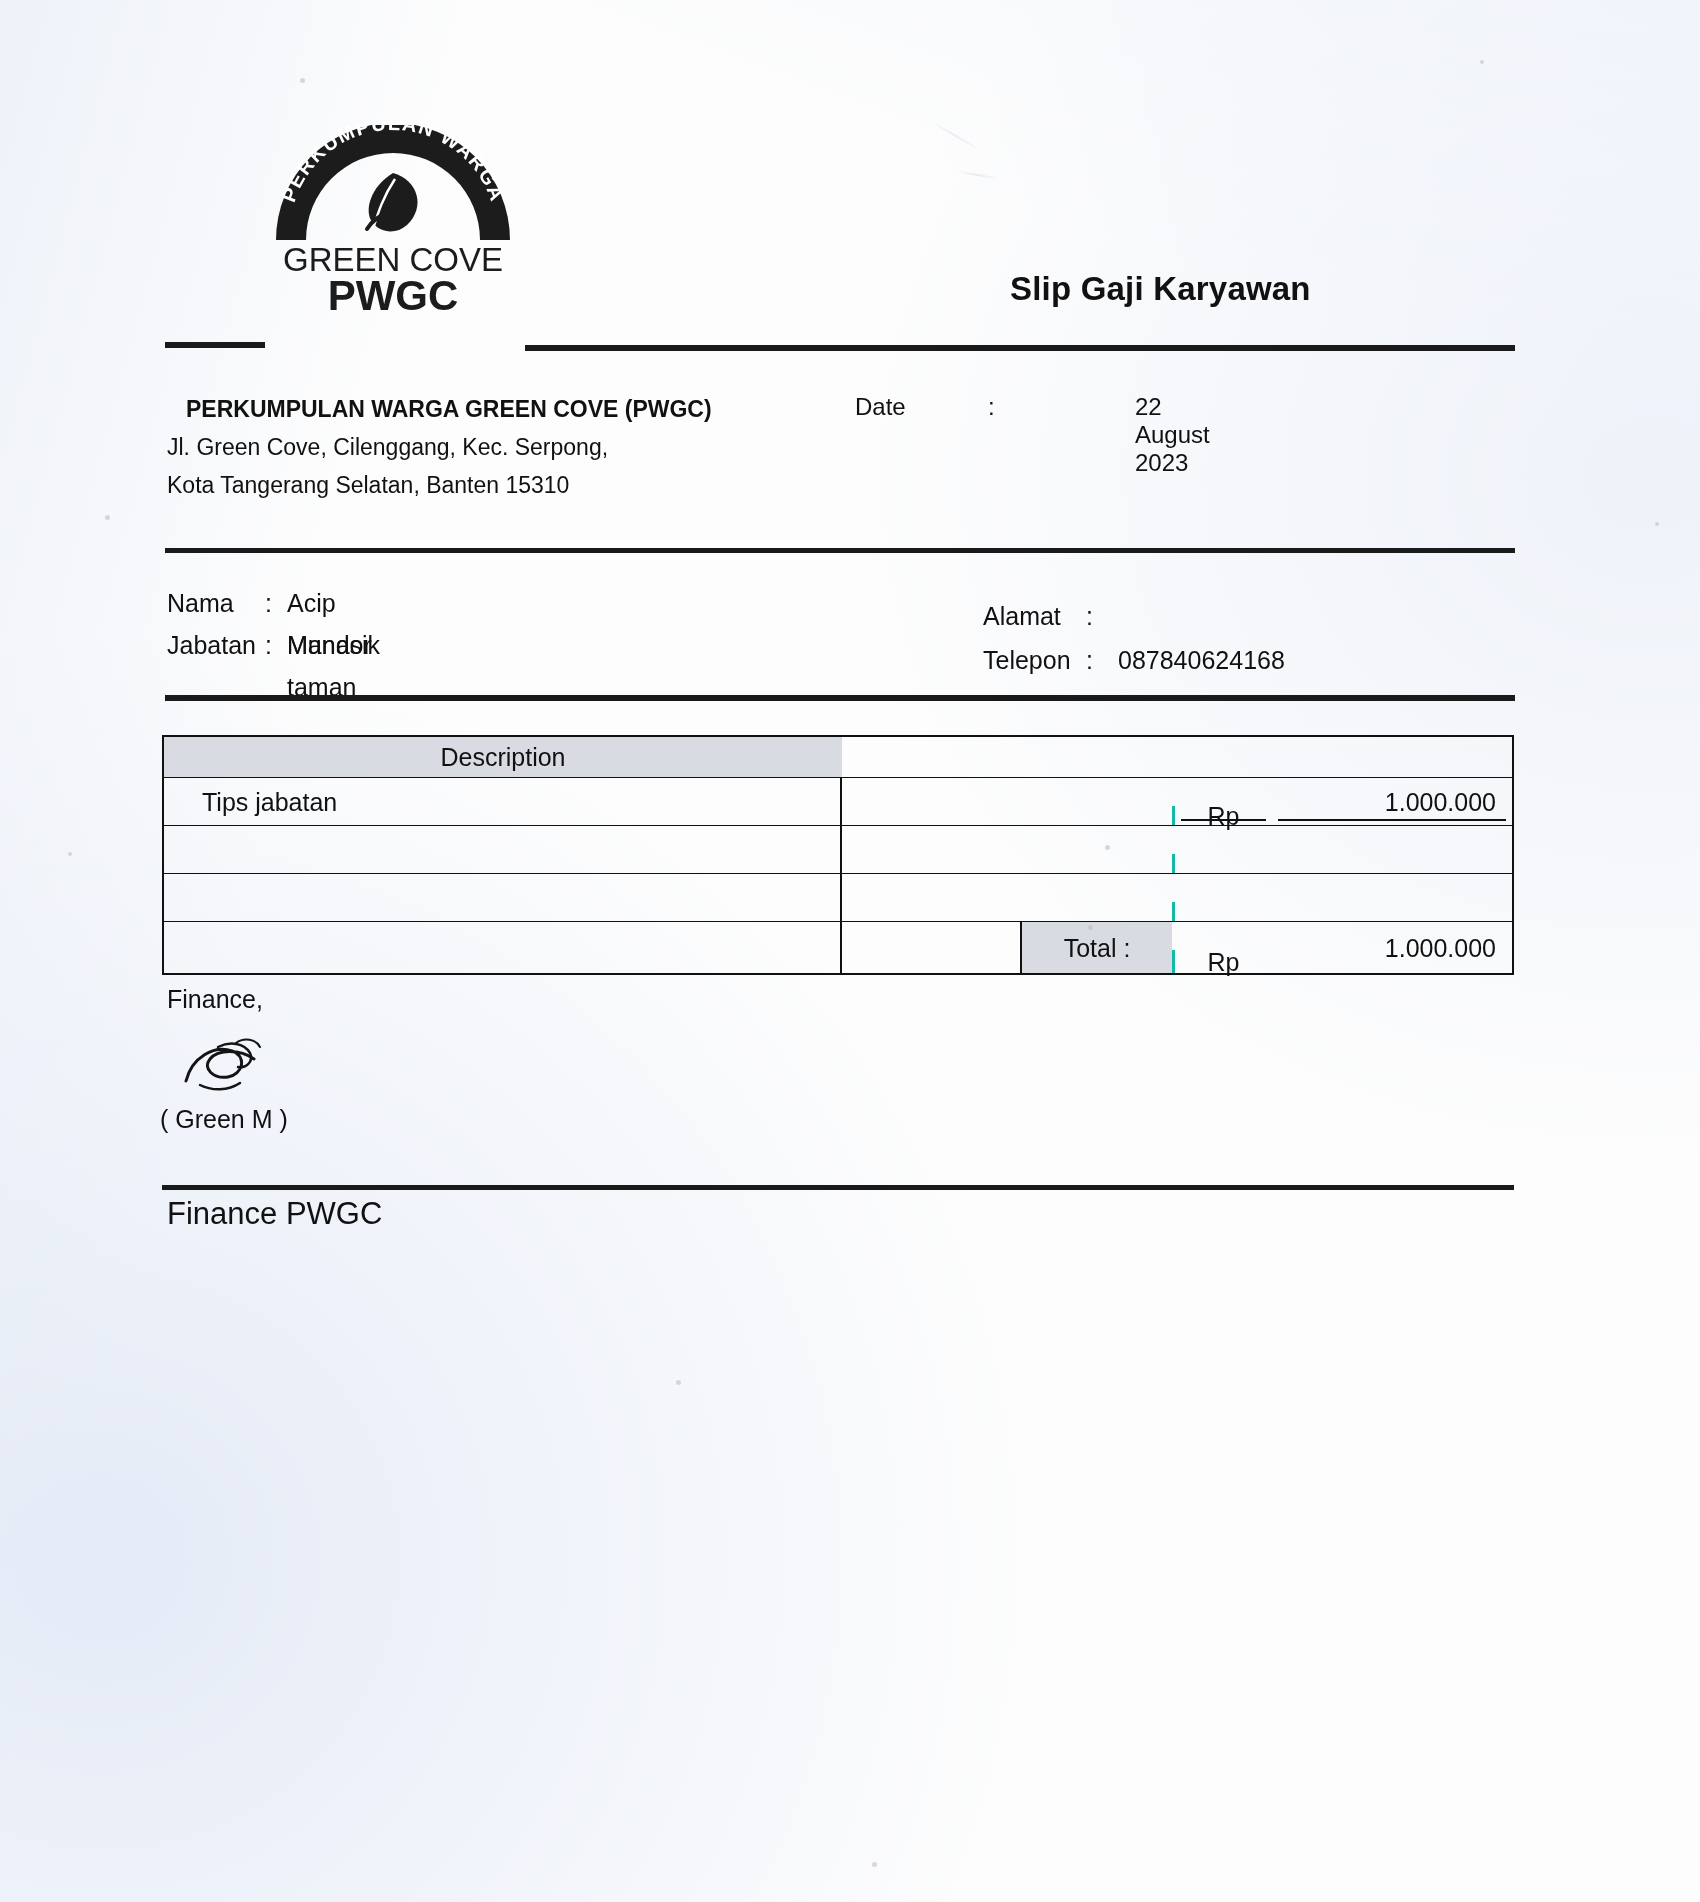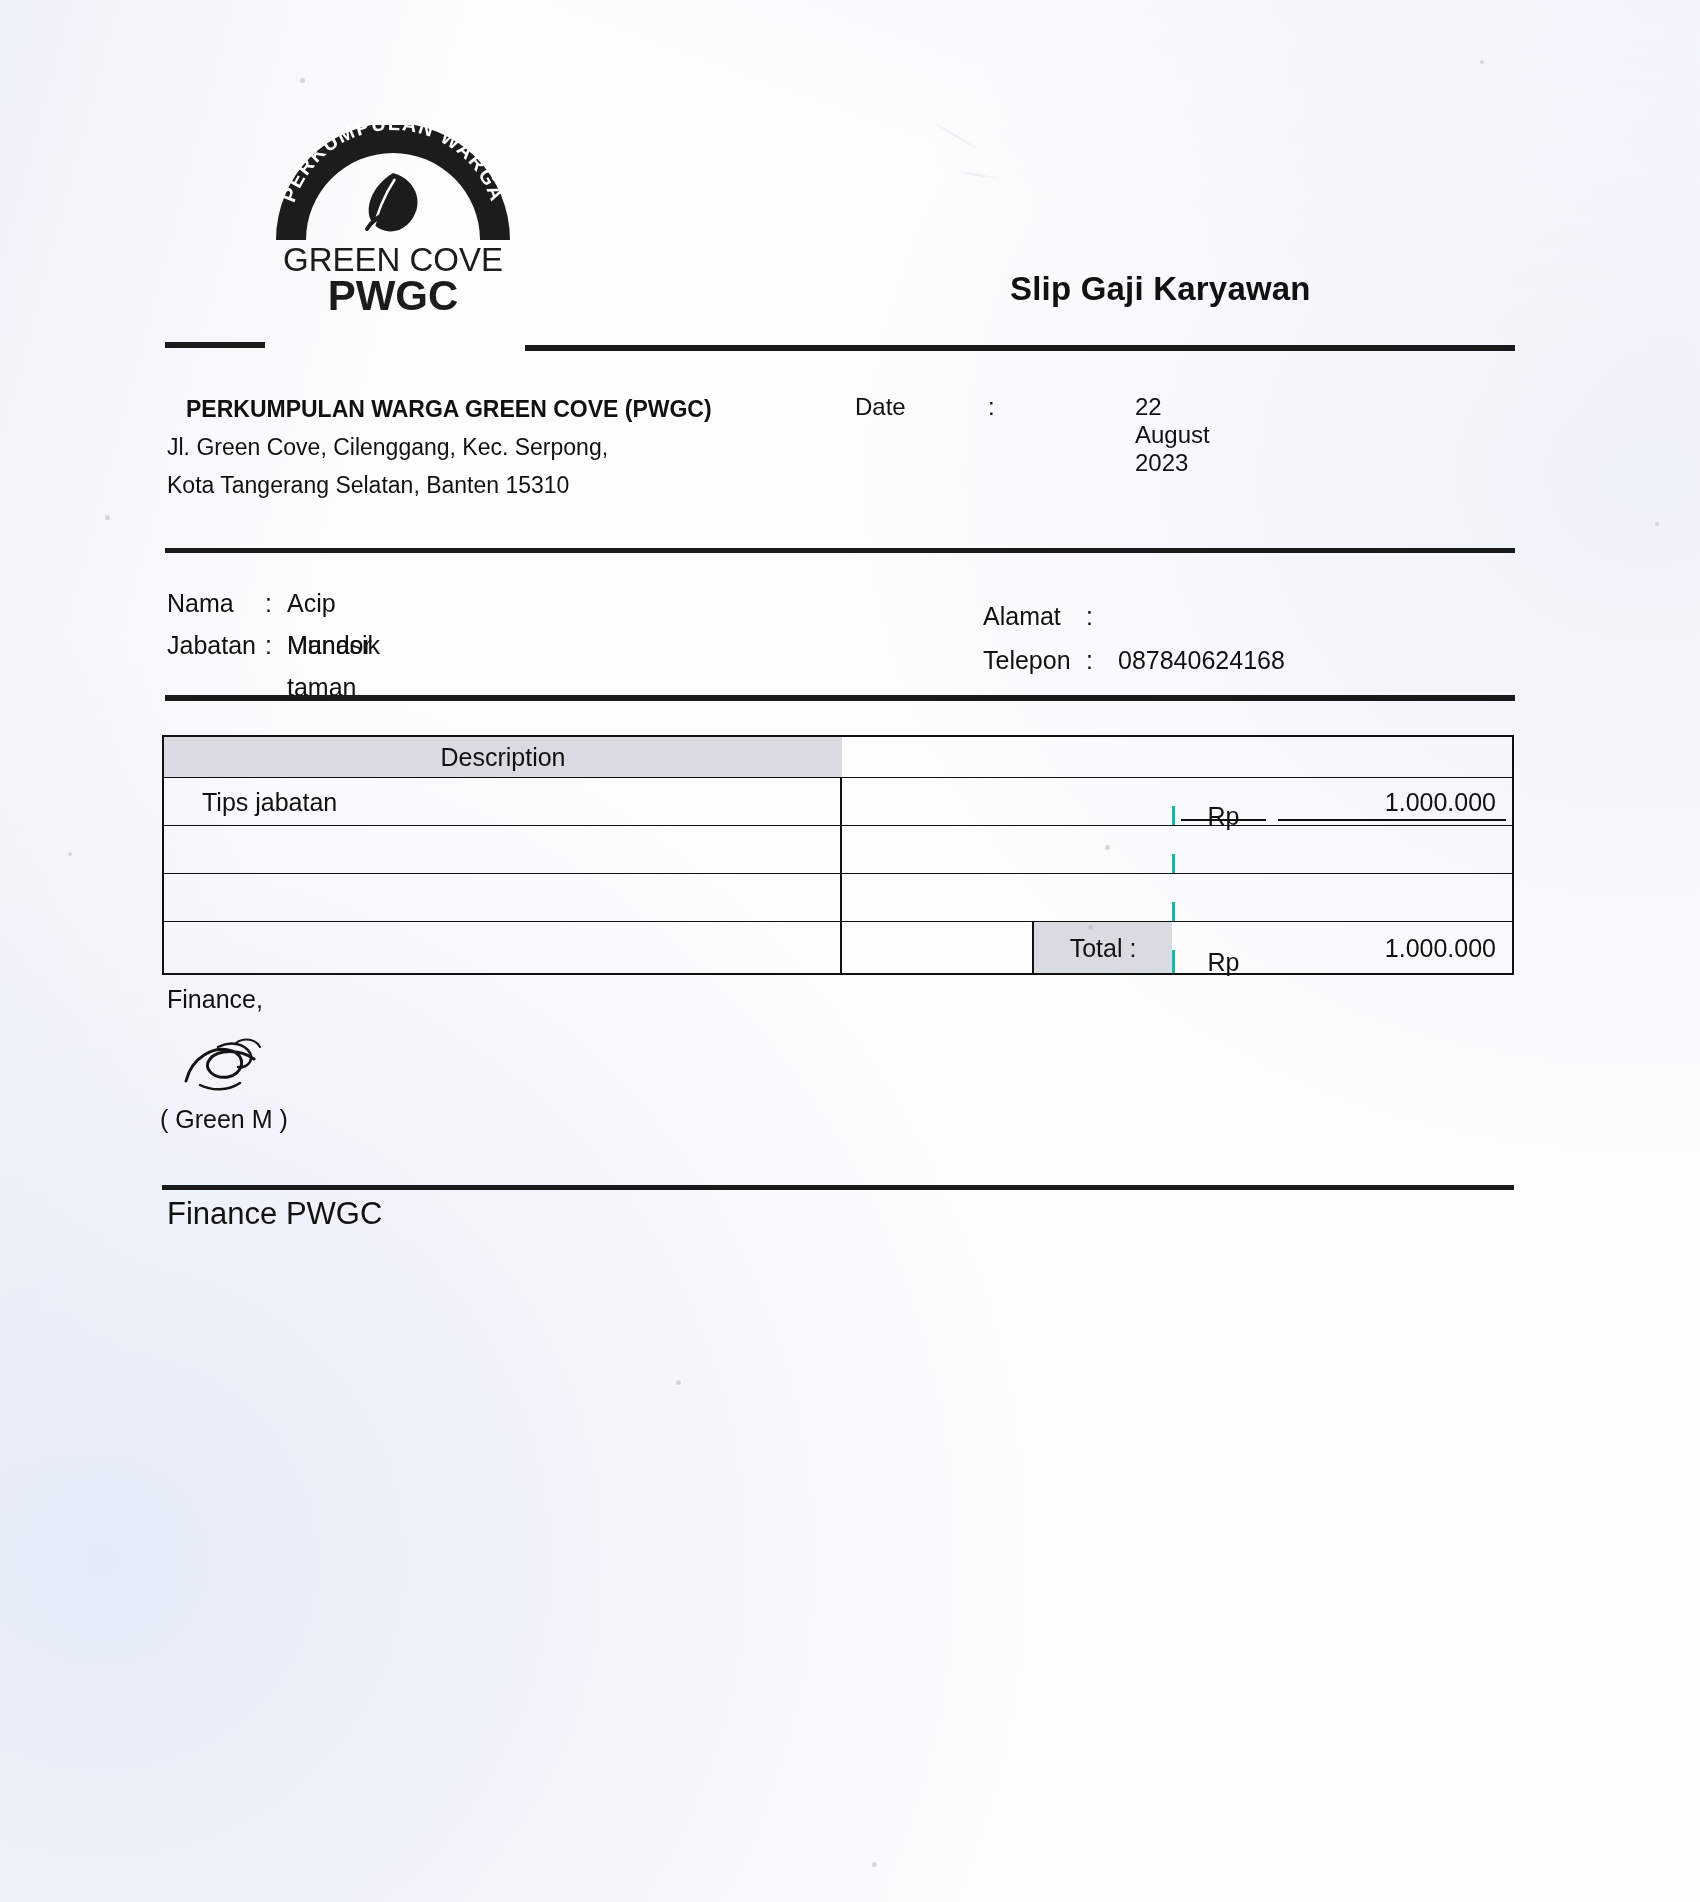--- a/index.html
+++ b/index.html
@@ -169,21 +169,21 @@
     transform: translateY(-50%);
     font-size: 25px;
     white-space: nowrap;
   }
   .cell-text.left { left: 10px; margin-left: 28px; }
   .cell-text.right { right: 16px; }
   .cell-text.center { left: 0; right: 0; text-align: center; }
 
   .total-label-cell {
     background: #d8dbe2;
-    width: 140px;
+    width: 152px;
     border-left: 2px solid #111;
     box-sizing: border-box;
     position: relative;
   }
   .total-row .td { height: 52px; }
   .total-row .amt-cur, .total-row .amt-num { border-top-width: 2px; }
   .underline-amount::after {
     content: "";
     position: absolute;
     left: 6px; right: 6px; bottom: 4px;

